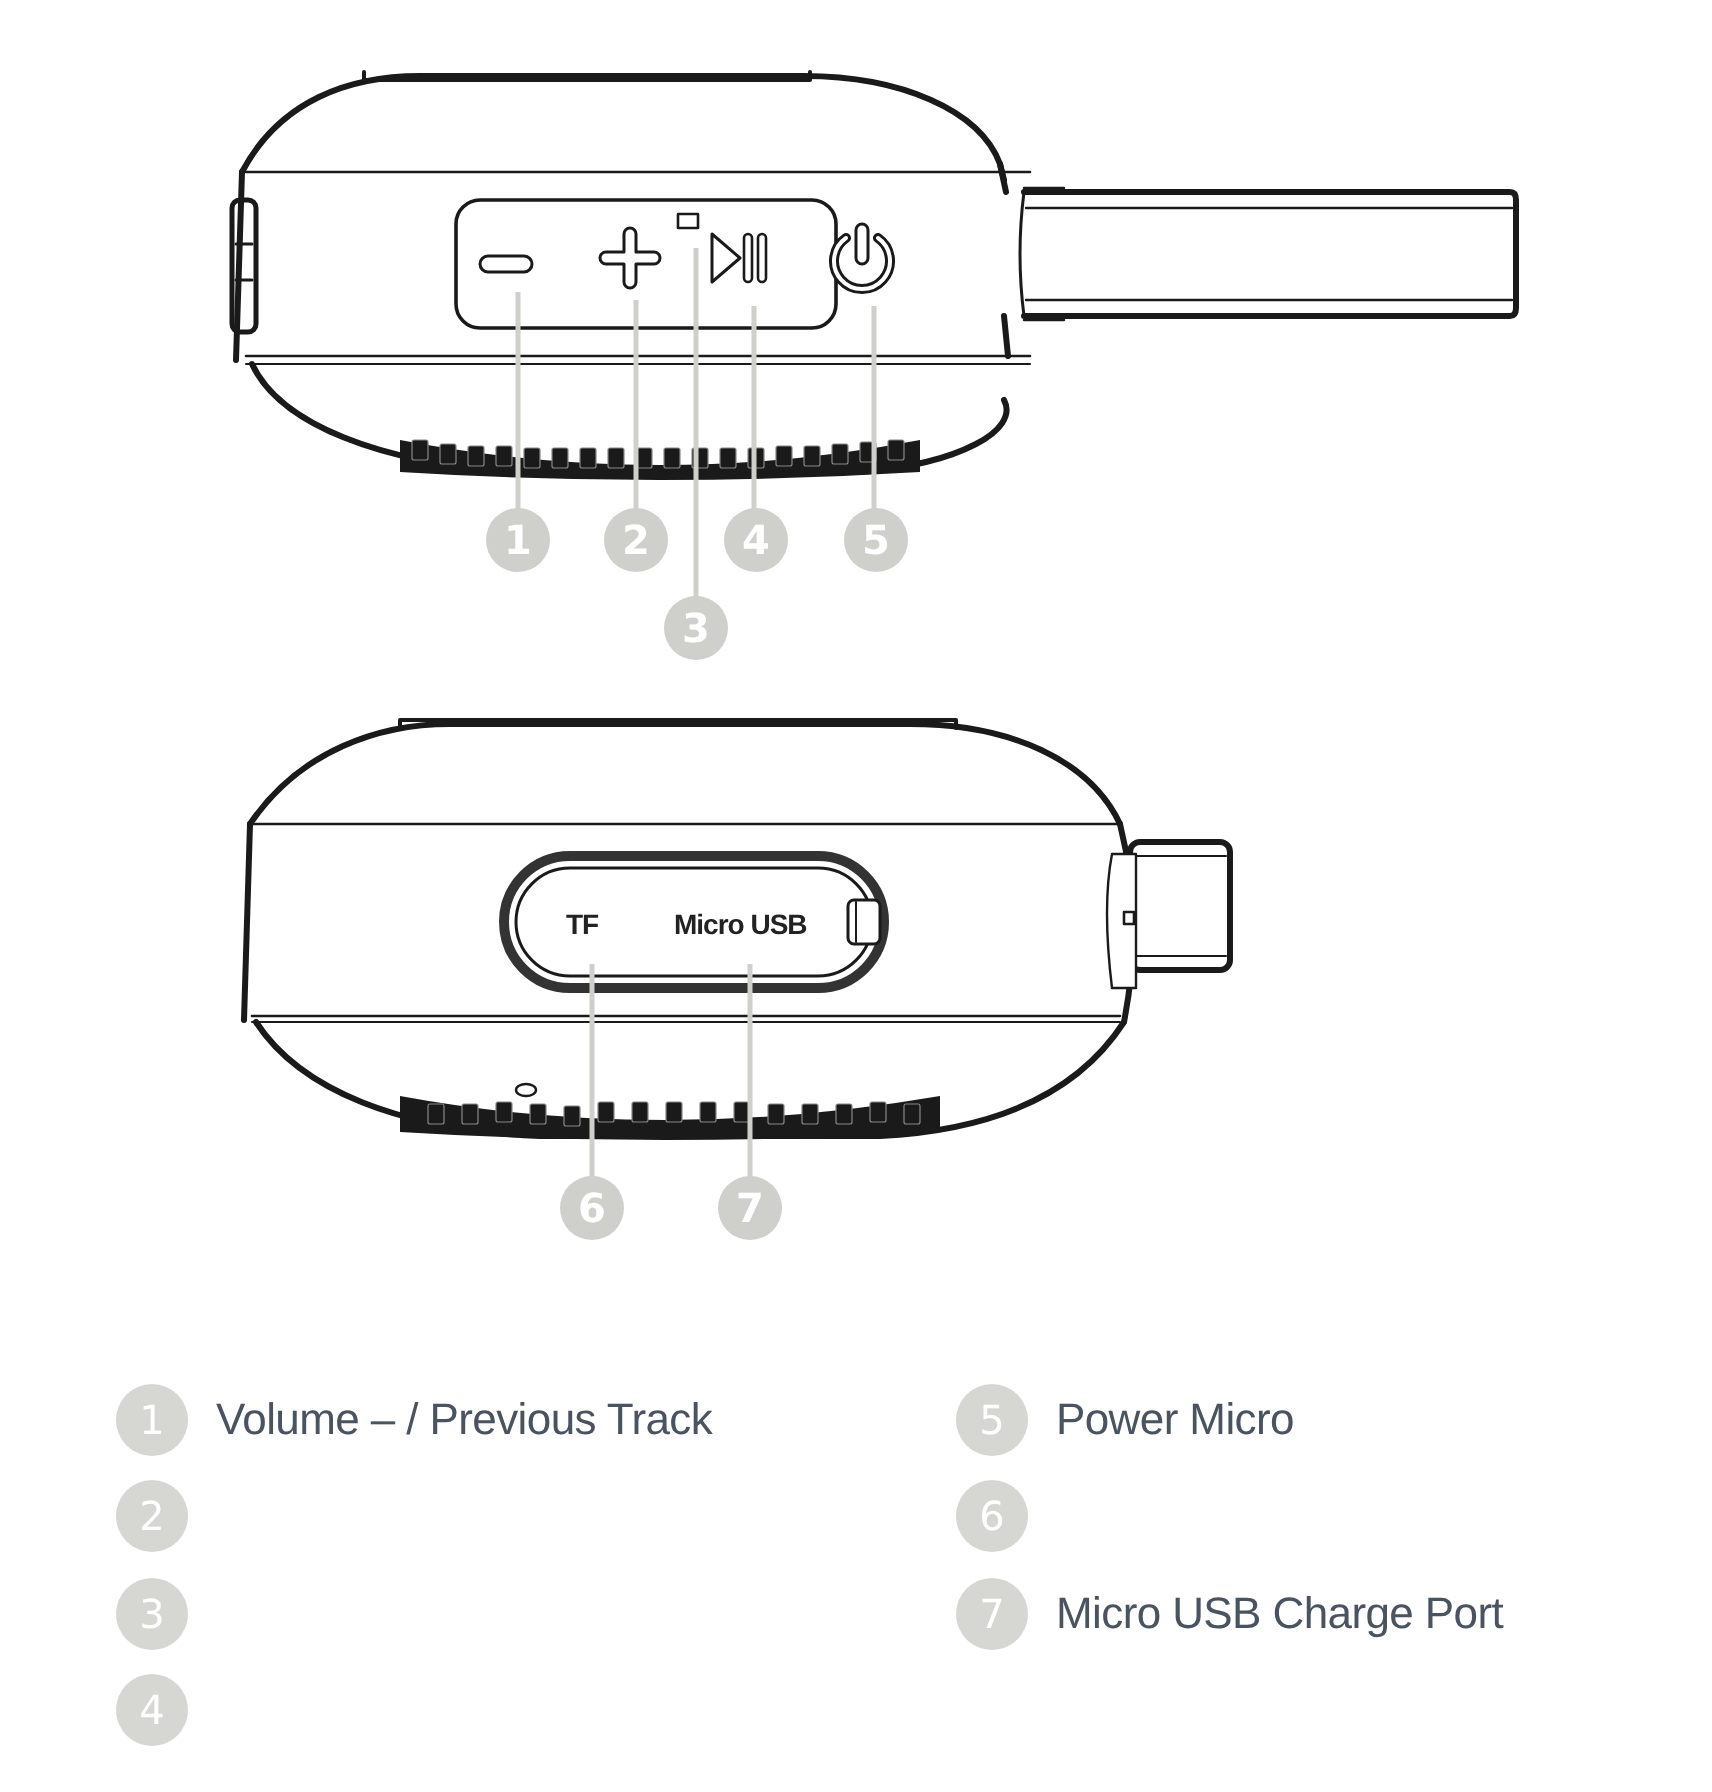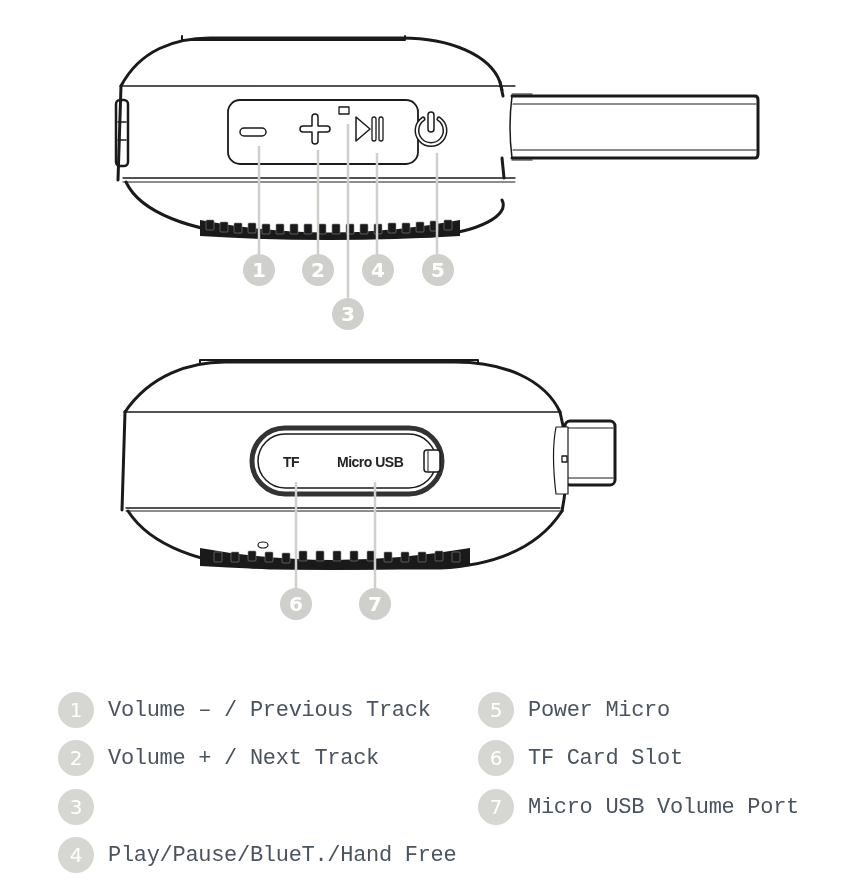--- a/index.html
+++ b/index.html
@@ -2,21 +2,21 @@
 <html><head>
 <meta charset="utf-8">
 <style>
   html, body { margin: 0; padding: 0; background: #ffffff; }
   body { width: 856px; height: 896px; position: relative; overflow: hidden; font-family: "Liberation Sans", sans-serif; }
   #diagram { position: absolute; left: 0; top: 0; width: 856px; height: 660px; }
   .callout { position: absolute; width: 32px; height: 32px; border-radius: 50%; background: #cfcfcb; color: #ffffff; font-family: "DejaVu Sans", sans-serif; font-weight: bold; font-size: 20px; line-height: 32px; text-align: center; }
   .legend { position: absolute; left: 0; top: 690px; width: 856px; height: 200px; }
   .legend-item { position: absolute; height: 36px; display: flex; align-items: center; }
   .legend-num { width: 36px; height: 36px; border-radius: 50%; background: #d6d6d2; color: #ffffff; font-family: "DejaVu Sans", sans-serif; font-size: 20px; line-height: 36px; text-align: center; flex: none; }
-  .legend-text { margin-left: 14px; color: #4a5360; font-family: Liberation Mono, monospace; font-size: 22px; letter-spacing: -0.3px; white-space: nowrap; }
+  .legend-text { margin-left: 14px; color: #4a5360; font-family: Liberation Sans, sans-serif; font-size: 22px; letter-spacing: -0.3px; white-space: nowrap; }
   .svg-label { font-family: "Liberation Sans", sans-serif; font-weight: bold; font-size: 14px; fill: #222; letter-spacing: -0.5px; }
 </style>
 </head>
 <body>
 
 <div id="diagram">
   <svg width="856" height="660" viewBox="0 0 856 660" xmlns="http://www.w3.org/2000/svg">
 
     <g fill="none" stroke="#1a1a1a" stroke-linecap="round" stroke-linejoin="round">
 
@@ -160,34 +160,31 @@
   <div class="callout" style="left:359px;top:588px;">7</div>
 </div>
 
 <div class="legend">
   <div class="legend-item" style="left:58px;top:2px;">
     <span class="legend-num">1</span>
     <span class="legend-text">Volume – / Previous Track</span>
   </div>
   <div class="legend-item" style="left:58px;top:50px;">
     <span class="legend-num">2</span>
-    <span class="legend-text">Volume + / Next Track</span>
   </div>
   <div class="legend-item" style="left:58px;top:99px;">
     <span class="legend-num">3</span>
   </div>
   <div class="legend-item" style="left:58px;top:147px;">
     <span class="legend-num">4</span>
-    <span class="legend-text">Play/Pause/BlueT./Hand Free</span>
   </div>
   <div class="legend-item" style="left:478px;top:2px;">
     <span class="legend-num">5</span>
     <span class="legend-text">Power Micro</span>
   </div>
   <div class="legend-item" style="left:478px;top:50px;">
     <span class="legend-num">6</span>
-    <span class="legend-text">TF Card Slot</span>
   </div>
   <div class="legend-item" style="left:478px;top:99px;">
     <span class="legend-num">7</span>
-    <span class="legend-text">Micro USB Volume Port</span>
+    <span class="legend-text">Micro USB Charge Port</span>
   </div>
 </div>
 
 </body></html>

